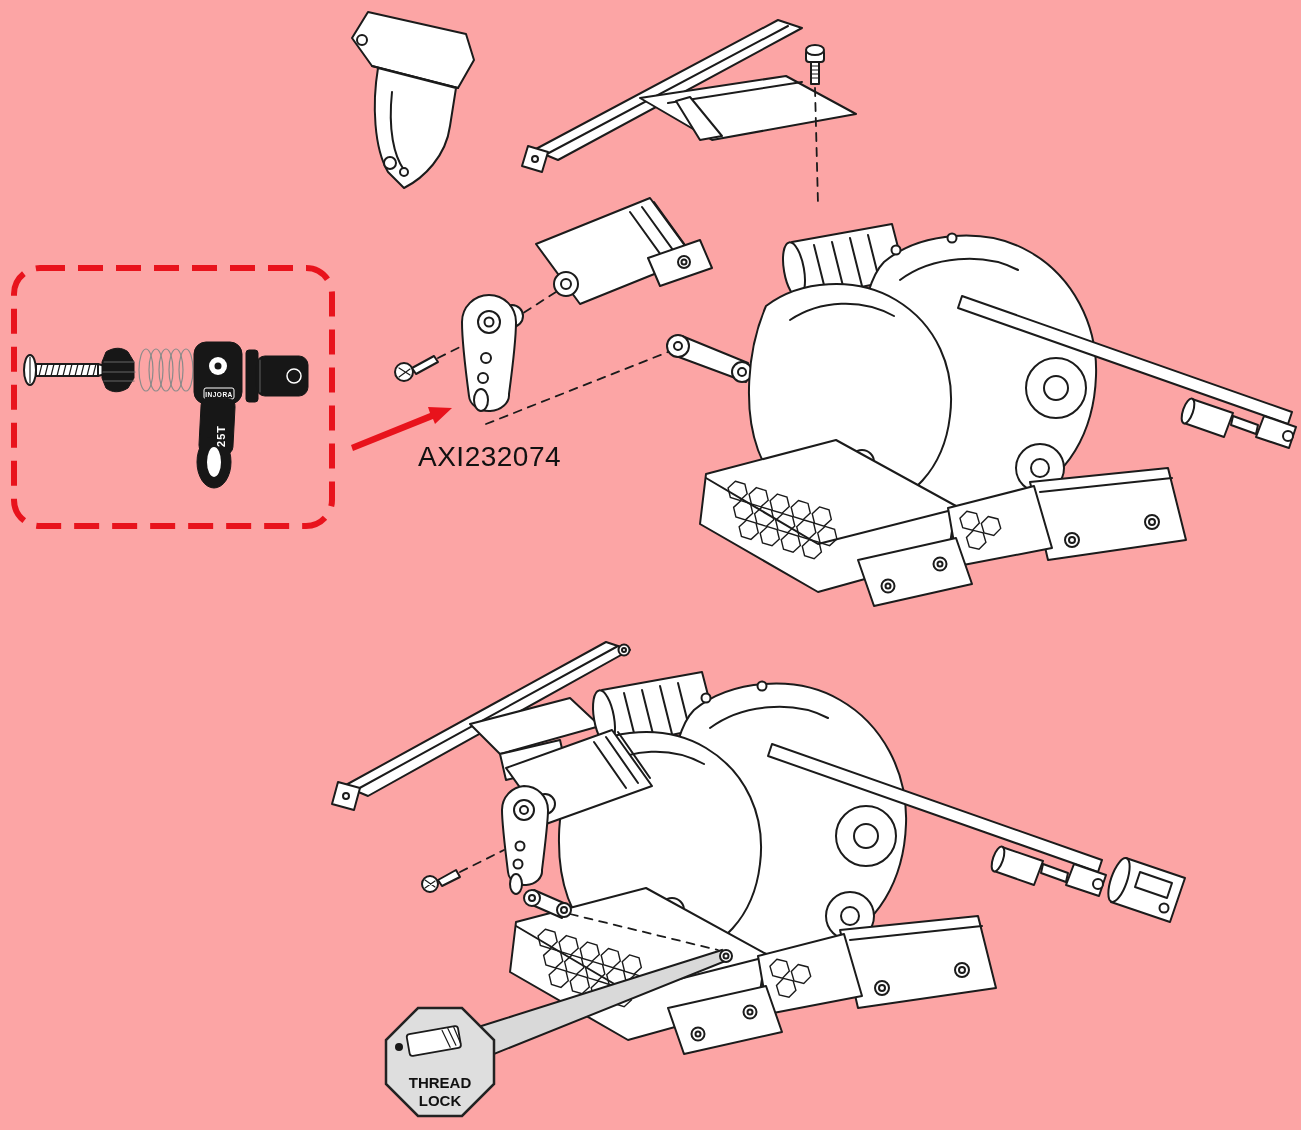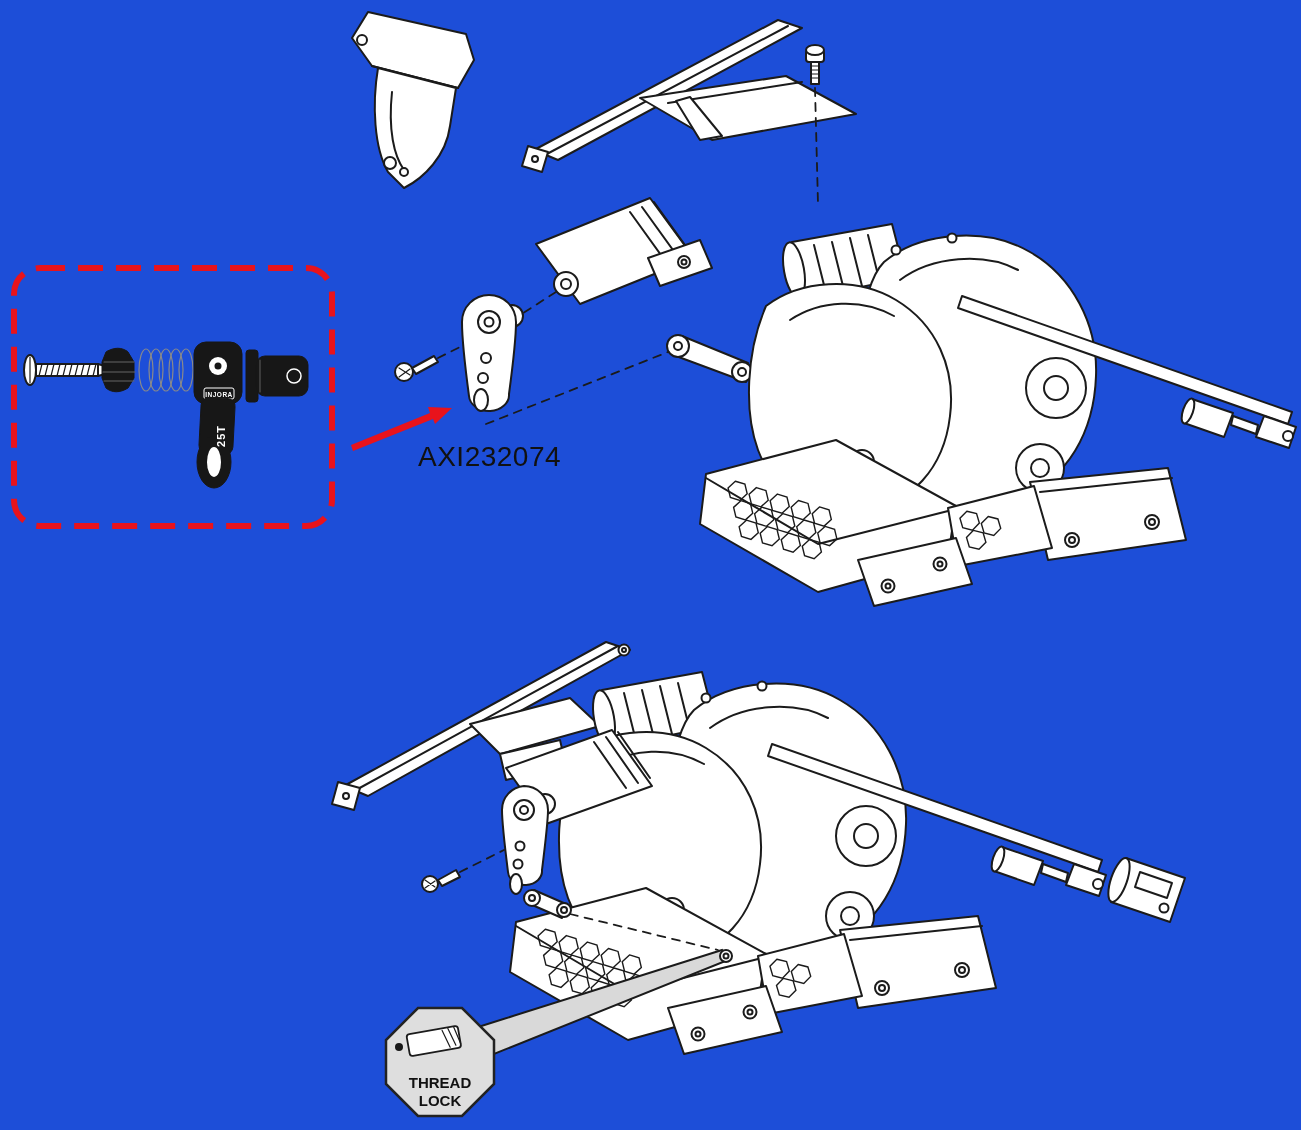--- a/index.html
+++ b/index.html
@@ -1,16 +1,16 @@
 <!DOCTYPE html>
 <html><head>
 <meta charset="utf-8">
 <style>
   html,body{margin:0;padding:0;background:#fff;}
-  .canvas{position:relative;width:1301px;height:1130px;background:#1d4ed8;overflow:hidden;
+  .canvas{position:relative;width:1301px;height:1130px;background:#fca5a5;overflow:hidden;
           font-family:"Liberation Sans",sans-serif;}
   svg{position:absolute;left:0;top:0;}
   .ln{fill:none;stroke:#1b1b1b;stroke-width:2;stroke-linecap:round;stroke-linejoin:round;}
   .thin{stroke-width:1.2;}
   .fw{fill:#ffffff;stroke:#1b1b1b;stroke-width:2;stroke-linejoin:round;}
   .fb{fill:#171717;stroke:#171717;stroke-width:1;}
   .dash{fill:none;stroke:#1b1b1b;stroke-width:1.8;stroke-dasharray:8 7;stroke-linecap:round;}
   .gray{stroke:#8a8a8a;}
   .pn-text{font:28px "Liberation Sans",sans-serif;fill:#111;letter-spacing:.5px;}
   .tl-text{font:bold 15px "Liberation Sans",sans-serif;fill:#111;}

